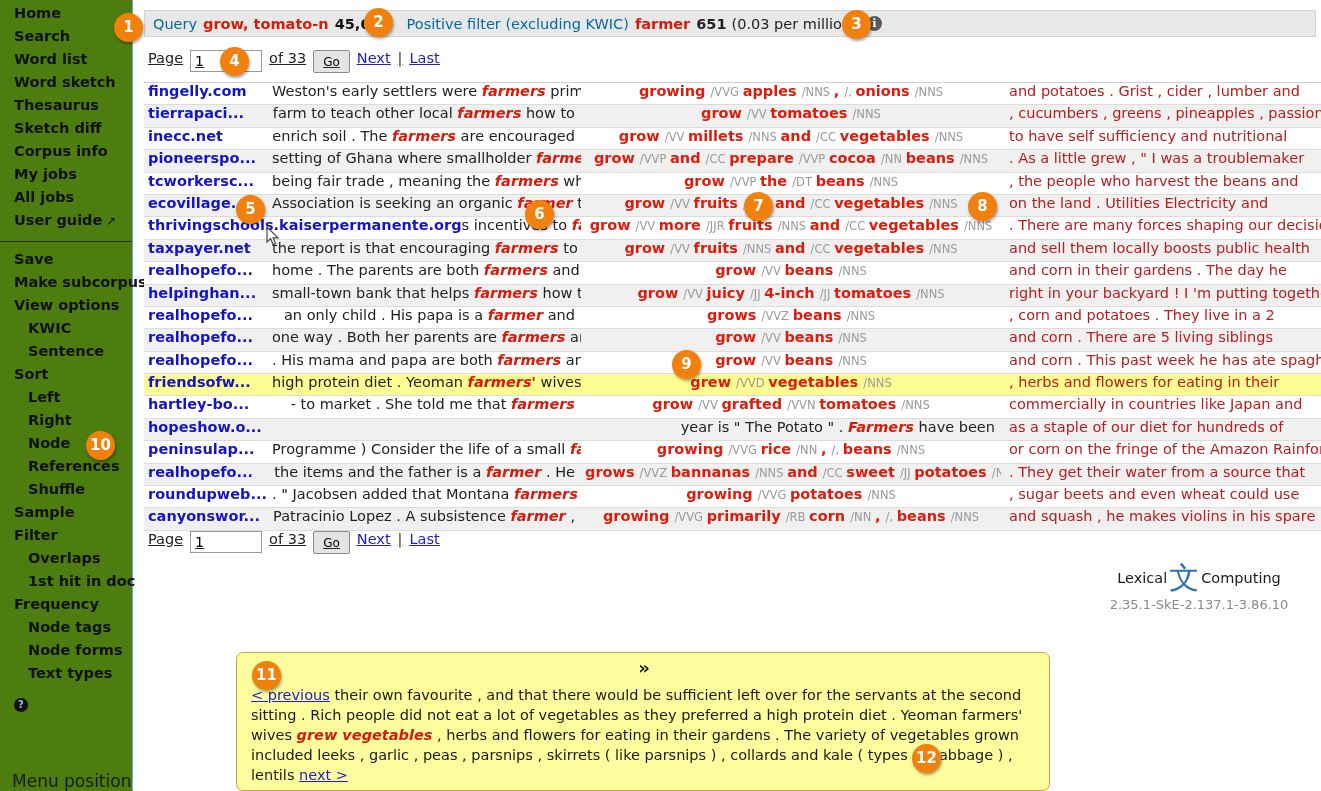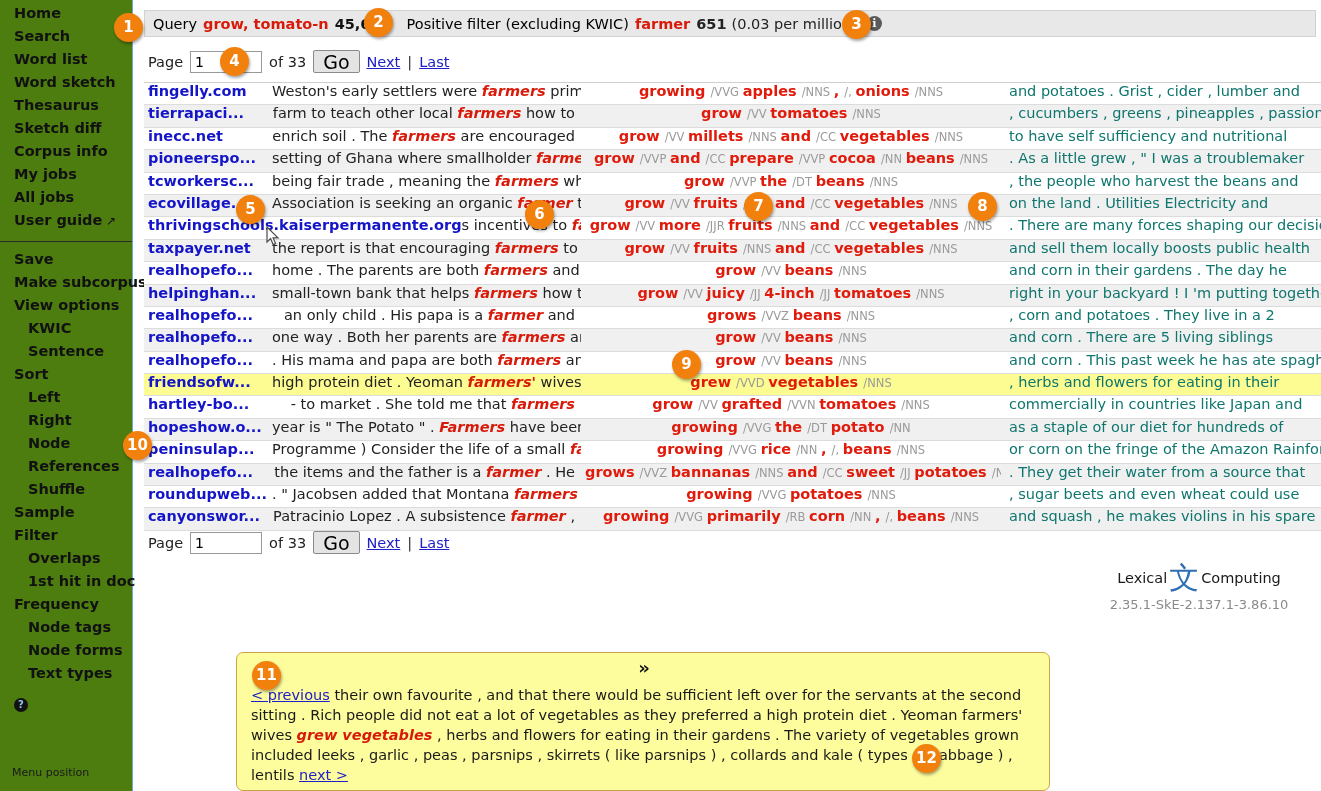--- a/index.html
+++ b/index.html
@@ -35,64 +35,64 @@
   .side-help {
     padding: 4px 0 0 14px;
   }
   .help-circle {
     display:inline-block; width: 14px; height: 14px;
     border-radius: 50%; background: #111; color: #92c4ec;
     font-size: 10px; font-weight: bold; text-align: center;
     line-height: 14px; font-family: "DejaVu Sans", sans-serif;
   }
   .menu-position {
-    position: absolute; left: 12px; bottom: 12px;
-    font-size: 11px; color: #1a1a1a;
+    position: absolute; left: 12px; bottom: 0;
+    font-size: 17px; color: #1a1a1a;
   }
 
   
   .main { position: absolute; left: 134px; top: 0; right: 0; height: 791px; }
 
   .query-bar {
     position: absolute; left: 10px; top: 10px; width: 1172px; height: 27px;
     background: #e8e8e8;
     border: 1px solid #d2d2d2;
     display: flex; align-items: center;
     padding: 0 8px;
     font-size: 14.5px; color: #222;
     white-space: nowrap;
   }
-  .query-bar .lbl { color: #000000; }
+  .query-bar .lbl { color: #0369a1; }
   .query-bar .qterm { color: #d81a0a; font-weight: bold; margin: 0 6px; }
   .query-bar .cnt { color: #111; font-weight: bold; margin-right: 16px; }
   .query-bar .fterm { color: #d81a0a; font-weight: bold; margin: 0 6px; }
   .query-bar .fcnt { font-weight: bold; margin-right: 5px; }
   .query-bar .perm { color: #222; }
   .info-icon {
     display: inline-block; margin-left: 10px;
     width: 15px; height: 15px; border-radius: 50%;
     background: #5a5a5a; color: #fff;
     font-size: 11px; font-weight: bold; text-align: center; line-height: 15px;
     font-family: "DejaVu Serif", serif;
     cursor: pointer;
   }
 
-  .pager { display: flex; align-items: center; font-size: 14.5px; color: #222; gap: 7px; }
+  .pager { display: flex; align-items: flex-start; font-size: 14.5px; color: #222; gap: 7px; text-decoration: underline; }
   .pager.top { position: absolute; left: 14px; top: 50px; }
   .pager.bottom { position: absolute; left: 14px; top: 531px; }
   .pager input {
     width: 72px; height: 22px;
     border: 1px solid #999; background: #fff;
     font-size: 14px; padding: 1px 4px;
     font-family: "DejaVu Sans", sans-serif;
   }
   .pager .go-btn {
     height: 23px; padding: 0 9px;
     border: 1px solid #8a8a8a; background: #e4e4e4;
-    font-size: 19px; border-radius: 2px; cursor: pointer;
+    font-size: 12px; border-radius: 2px; cursor: pointer;
     font-family: "DejaVu Sans", sans-serif;
   }
   .pager a { color: #2020c8; text-decoration: underline; cursor: pointer; }
   .pager .sep { color: #333; }
 
   
   .conc {
     position: absolute; left: 10px; top: 82px;
     width: 1177px;
     border-top: 1px solid #cfcfcf;
@@ -124,21 +124,21 @@
     overflow: hidden;
   }
   .c-kwic {
     flex: 0 0 420px; width: 420px;
     text-align: center;
     padding: 0 4px;
     overflow: hidden;
   }
   .c-right {
     flex: 0 0 320px; width: 320px;
-    color: #0f766e; text-align: left;
+    color: #b91c1c; text-align: left;
     padding-left: 8px;
     overflow: hidden;
   }
   .coll { color: #d81a0a; font-weight: bold; font-style: italic; }
   .kw { color: #e01b0b; font-weight: bold; }
   .tag { color: #9a9a9a; font-size: 11.5px; font-weight: normal; }
 
   
   .logo-wrap {
     position: absolute; right: 22px; top: 565px;
@@ -346,21 +346,20 @@
         </div>
         <div class="row odd">
           <div class="c-ref">hartley-bo...</div>
           <div class="c-left"><span>- to market . She told me that </span><span class="coll">farmers</span></div>
           <div class="c-kwic"><span class="kw">grow </span><span class="tag">/VV </span><span class="kw">grafted </span><span class="tag">/VVN </span><span class="kw">tomatoes </span><span class="tag">/NNS</span></div>
           <div class="c-right">commercially in countries like Japan and</div>
         </div>
         <div class="row even">
           <div class="c-ref">hopeshow.o...</div>
           <div class="c-left"><span>year is " The Potato " . </span><span class="coll">Farmers</span><span> have been</span></div>
-          <div class="c-kwic"><span class="kw">growing </span><span class="tag">/VVG </span><span class="kw">the </span><span class="tag">/DT </span><span class="kw">potato </span><span class="tag">/NN</span></div>
           <div class="c-right">as a staple of our diet for hundreds of</div>
         </div>
         <div class="row odd">
           <div class="c-ref">peninsulap...</div>
           <div class="c-left"><span>Programme ) Consider the life of a small </span><span class="coll">farmer</span></div>
           <div class="c-kwic"><span class="kw">growing </span><span class="tag">/VVG </span><span class="kw">rice </span><span class="tag">/NN </span><span class="kw">, </span><span class="tag">/, </span><span class="kw">beans </span><span class="tag">/NNS</span></div>
           <div class="c-right">or corn on the fringe of the Amazon Rainforest</div>
         </div>
         <div class="row even">
           <div class="c-ref">realhopefo...</div>
@@ -415,18 +414,18 @@
   <div id="markers">
       <div class="marker" style="left: 114px; top: 13px;">1</div>
       <div class="marker" style="left: 364px; top: 8px;">2</div>
       <div class="marker" style="left: 842px; top: 10px;">3</div>
       <div class="marker" style="left: 220px; top: 47px;">4</div>
       <div class="marker" style="left: 236px; top: 195px;">5</div>
       <div class="marker" style="left: 525px; top: 200px;">6</div>
       <div class="marker" style="left: 744px; top: 192px;">7</div>
       <div class="marker" style="left: 968px; top: 192px;">8</div>
       <div class="marker" style="left: 672px; top: 350px;">9</div>
-      <div class="marker" style="left: 86px; top: 431px; margin-left: 37px;">10</div>
+      <div class="marker" style="left: 86px; top: 431px;">10</div>
       <div class="marker" style="left: 252px; top: 661px;">11</div>
       <div class="marker" style="left: 912px; top: 728px; margin-top: 16px;">12</div>
     </div>
 
 </div>
 
 </body></html>

